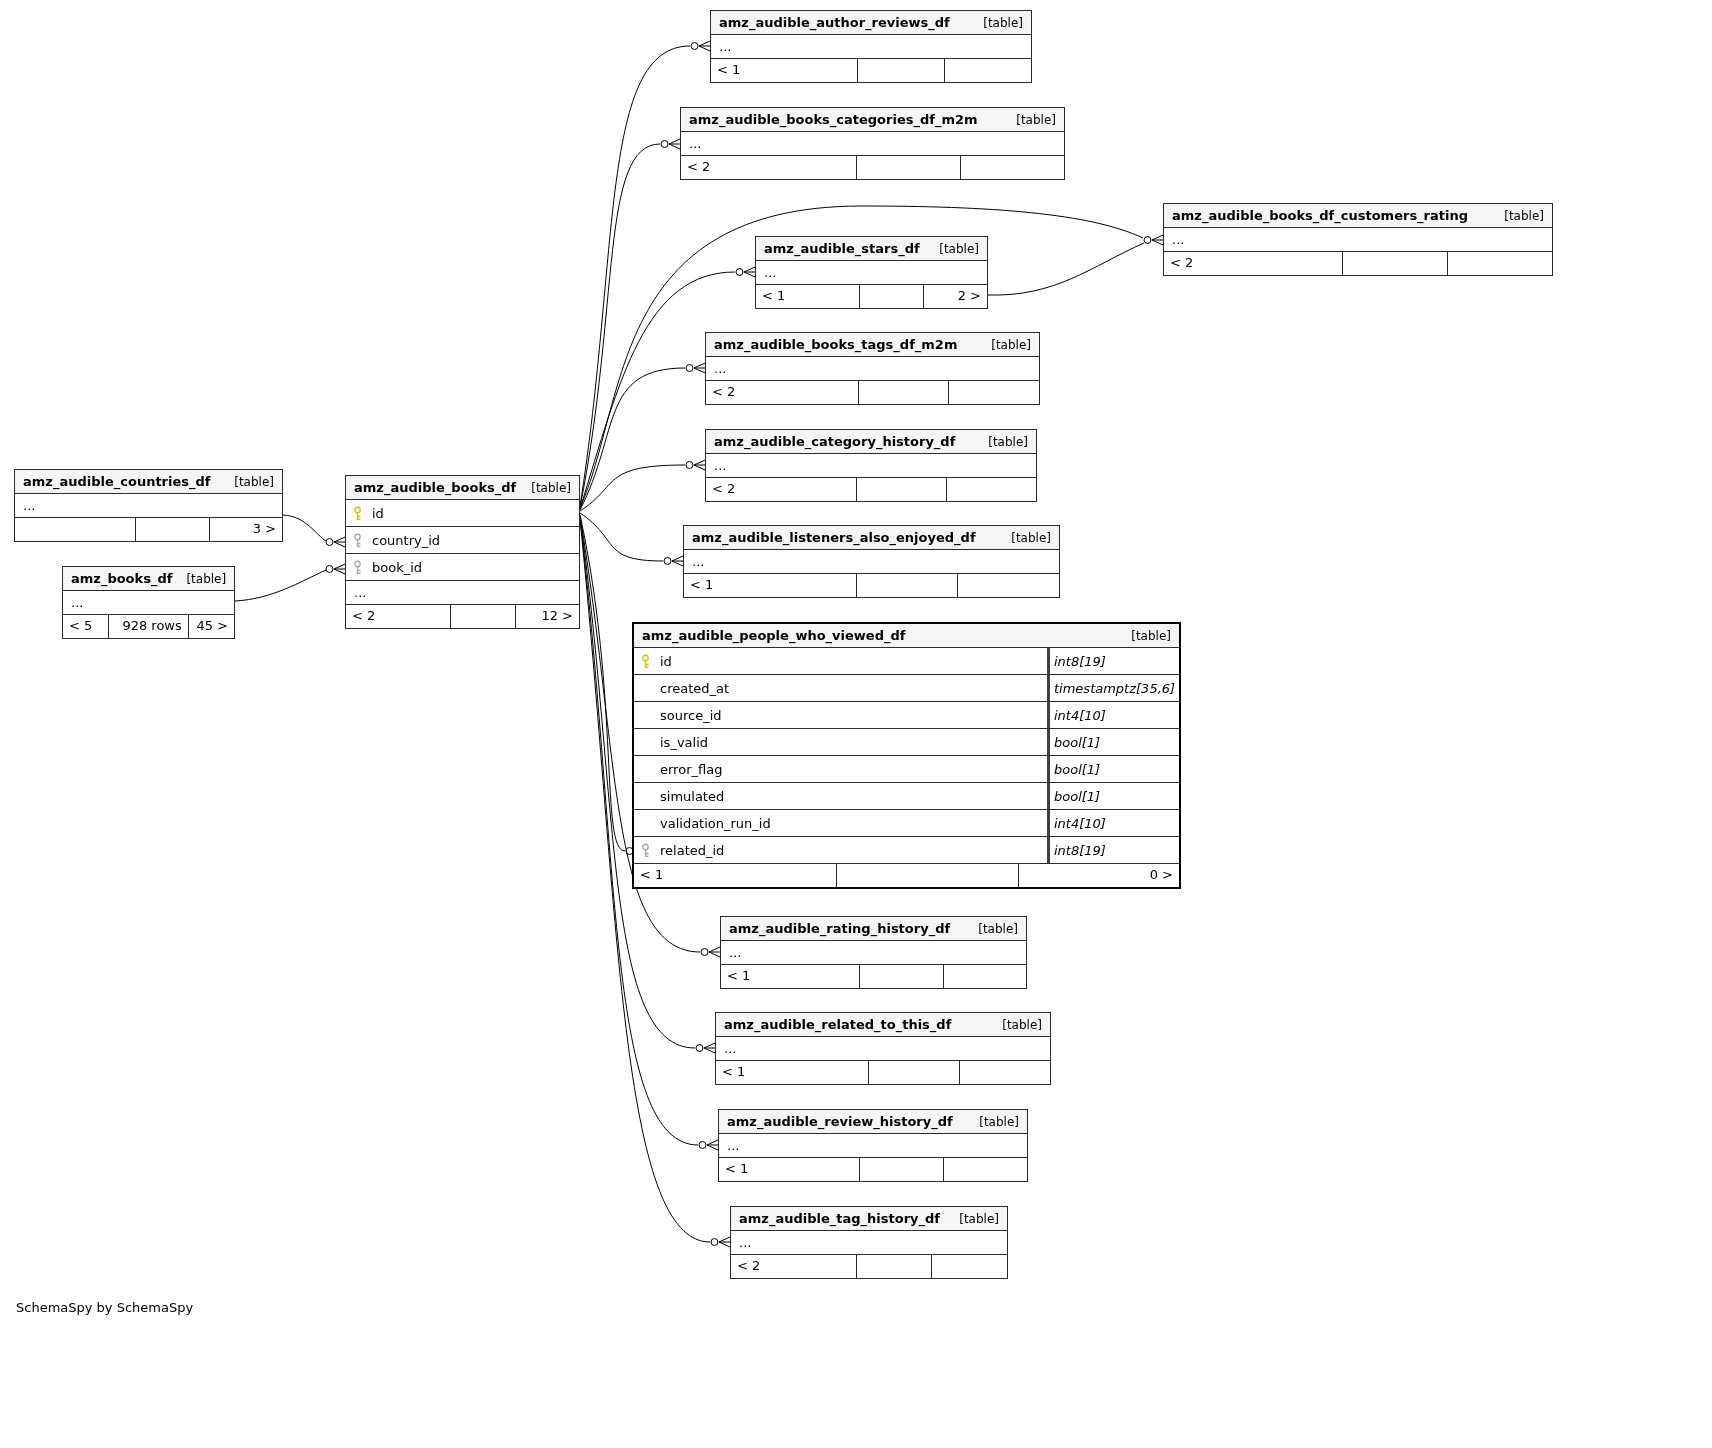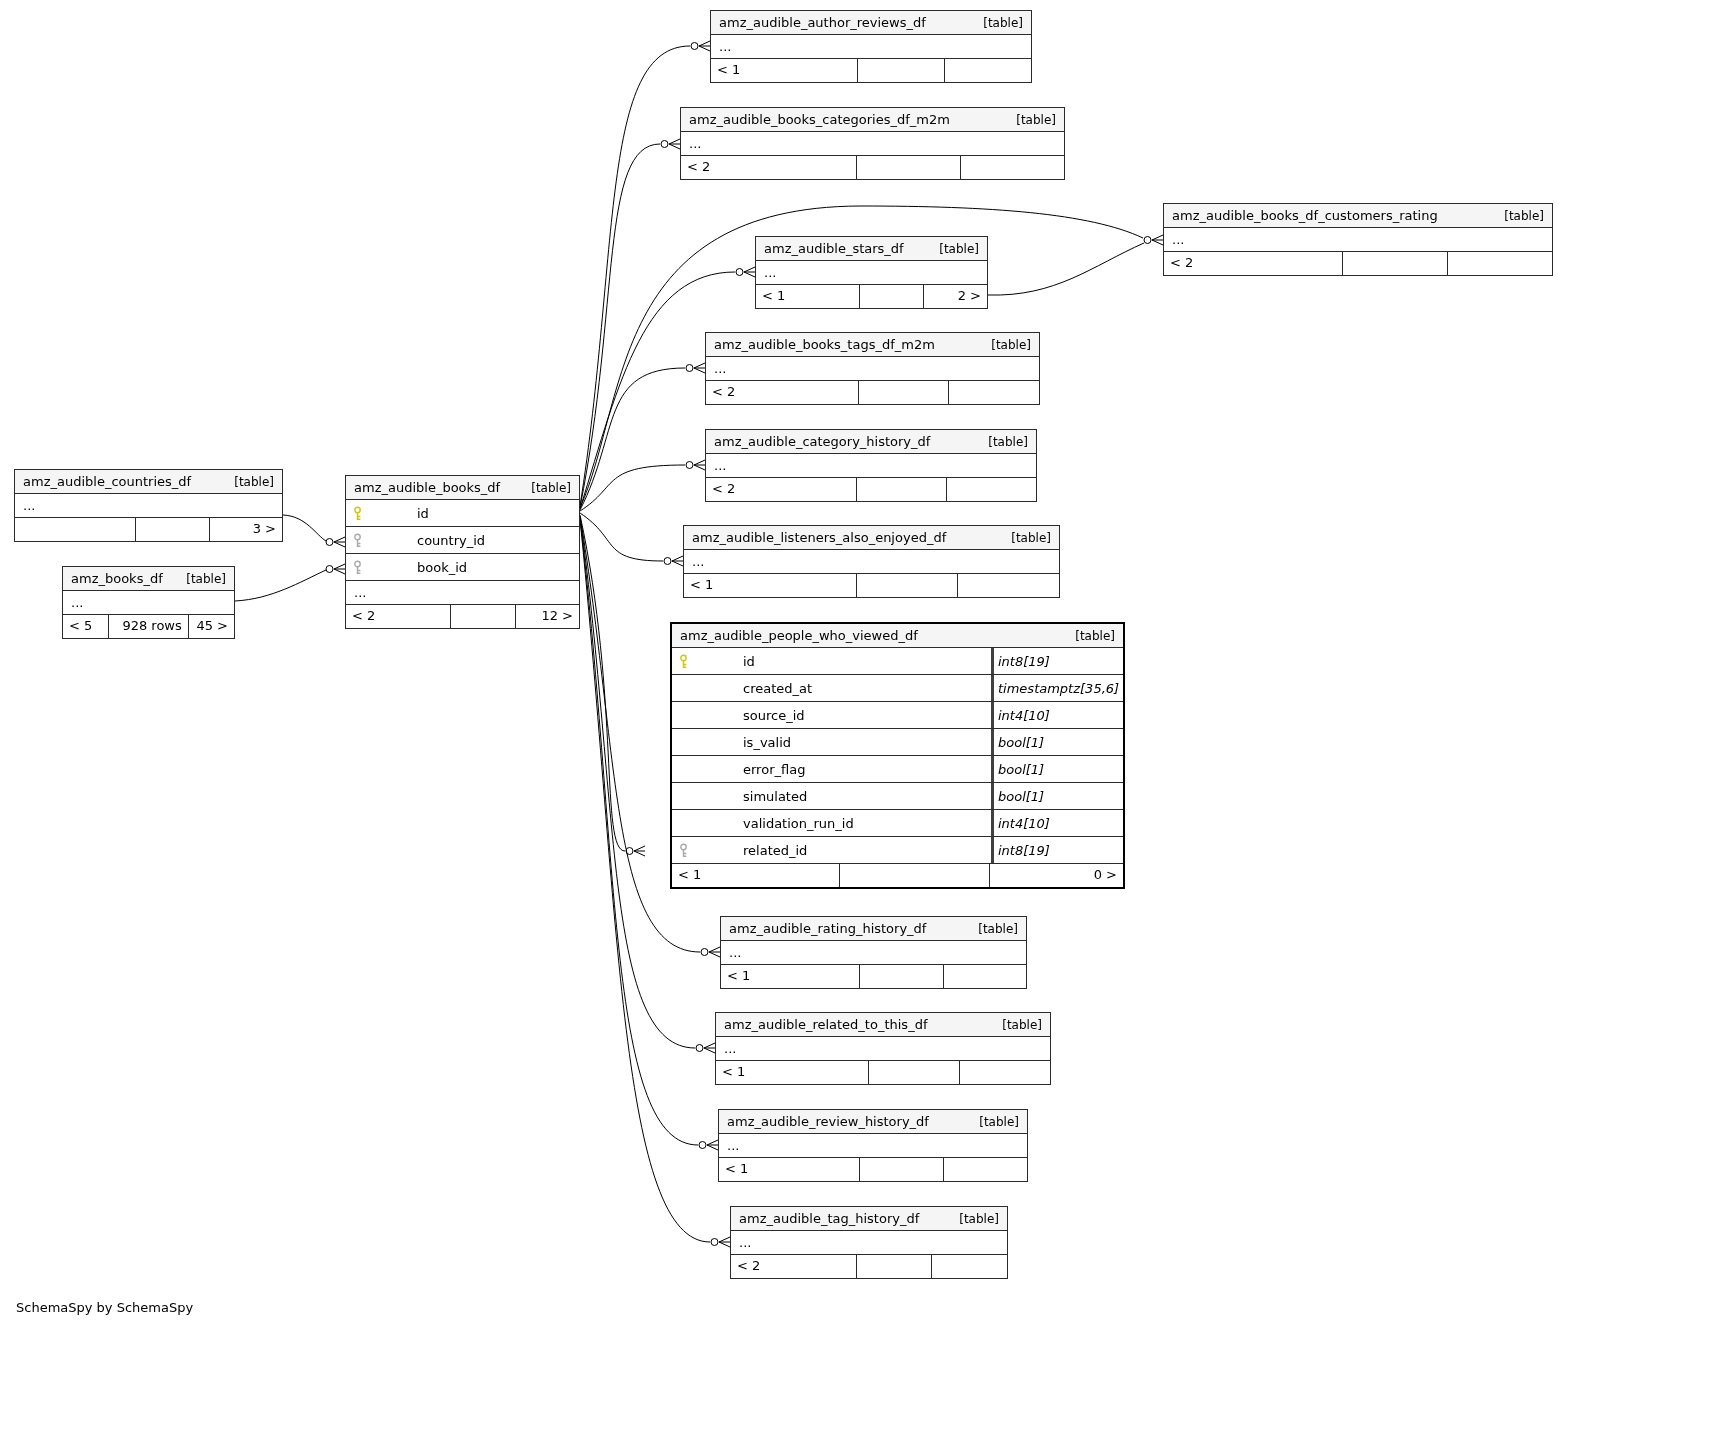--- a/index.html
+++ b/index.html
@@ -6,34 +6,34 @@
   body{font-family:"DejaVu Sans","Liberation Sans",sans-serif;font-size:13px;color:#000;}
   #canvas{position:relative;width:1712px;height:1448px;background:#fff;overflow:hidden;}
   #conn-svg{position:absolute;left:0;top:0;width:1712px;height:1448px;}
   .cline{fill:none;stroke:#000;stroke-width:1;}
   .cdot{fill:#fff;stroke:#000;stroke-width:1;}
 
   .tbl{position:absolute;background:#fff;border:1px solid #2b2b2b;box-sizing:border-box;}
   .tbl.selected{border:2px solid #000;}
   .hdr{display:flex;justify-content:space-between;align-items:center;gap:14px;
        padding:4px 8px;border-bottom:1px solid #2b2b2b;background:#f5f5f5;white-space:nowrap;}
-  .nm{font-weight:normal;font-size:13px;}
+  .nm{font-weight:bold;font-size:13px;}
   .tt{font-size:12px;}
   .ell{padding:3px 8px;border-bottom:1px solid #2b2b2b;height:17px;line-height:17px;}
   .ftr{display:flex;height:23px;box-sizing:border-box;}
   .fc{padding:3px 6px;box-sizing:border-box;white-space:nowrap;overflow:hidden;}
   .f-l{flex:1.8;}
   .f-m{flex:1;border-left:1px solid #2b2b2b;text-align:right;}
   .f-r{flex:1;border-left:1px solid #2b2b2b;text-align:right;}
   .ftr.even .f-l{flex:1;} .ftr.even .f-m{flex:2;}
 
   
   .crow{display:flex;align-items:center;border-bottom:1px solid #2b2b2b;height:27px;box-sizing:border-box;}
   .crow:last-of-type{}
-  .cname{display:flex;align-items:center;flex:1;padding:0 8px 0 6px;white-space:nowrap;overflow:hidden;gap:45px;}
+  .cname{display:flex;align-items:center;flex:1;padding:0 8px 0 6px;white-space:nowrap;overflow:hidden;}
   .ctype{width:132px;border-left:3px solid #404040;padding:0 4px;box-sizing:border-box;white-space:nowrap;align-self:stretch;display:flex;align-items:center;font-style:italic;}
   .kic{display:inline-flex;width:20px;justify-content:flex-start;align-items:center;flex:0 0 20px;}
   .kic.pk{color:#cfc50a;}
   .kic.fk{color:#a9a9a9;}
   .pfoot .f-l{flex:1.28;} .pfoot .f-m{flex:1.14;} .pfoot .f-r{flex:1;}
 
   .gen{position:absolute;left:16px;top:1300px;font-size:13px;}
 </style>
 </head>
 <body>
@@ -170,21 +170,21 @@
       <span class="tt">[table]</span>
     </div>
     <div class="ell">...</div>
     <div class="ftr">
       <span class="fc f-l">&lt; 1</span>
       <span class="fc f-m"></span>
       <span class="fc f-r"></span>
     </div>
   </div>
 
-  <div class="tbl selected" style="left:670px;top:622px;width:455px">
+  <div class="tbl selected" style="left:632px;top:622px;width:549px">
     <div class="hdr">
       <span class="nm">amz_audible_people_who_viewed_df</span>
       <span class="tt">[table]</span>
     </div>
     <div class="crow">
       <span class="cname">
           <span class="kic pk">
             <svg width="11" height="15" viewBox="0 0 11 15">
               <circle cx="5.5" cy="4" r="2.7" fill="none" stroke="currentColor" stroke-width="1.4"></circle>
               <path d="M5.5 6.8 V14 M5.5 10.5 H8.4 M5.5 13.2 H8.4" stroke="currentColor" stroke-width="1.4" fill="none"></path>

